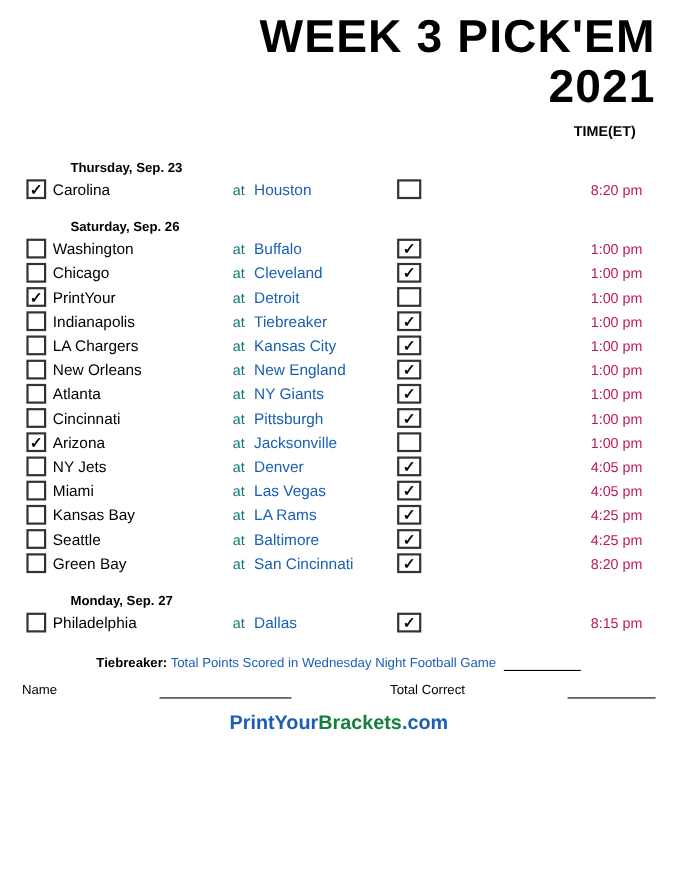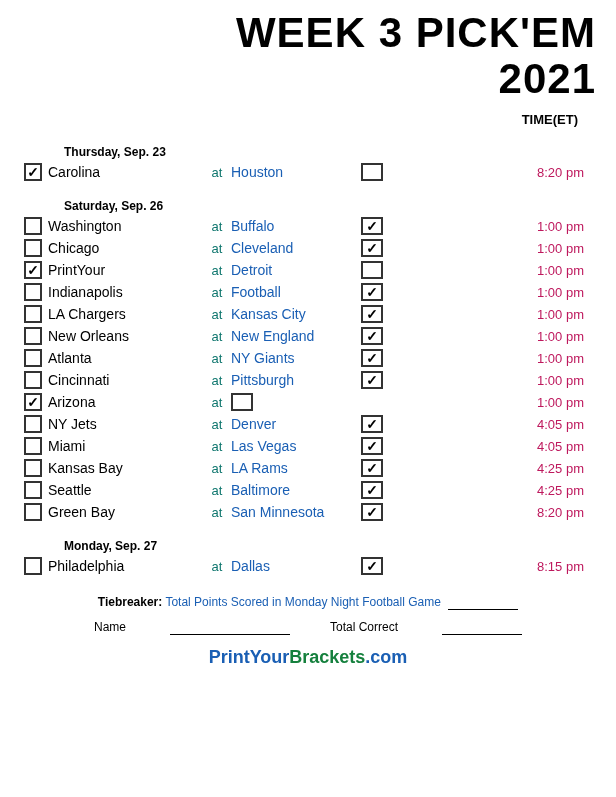--- a/index.html
+++ b/index.html
@@ -107,21 +107,21 @@
       font-size: 12px;
     }
     .underline-field {
       display: inline-block;
       border-bottom: 1px solid #000;
       width: 70px;
       margin-left: 4px;
     }
     .name-row {
       display: flex;
-      justify-content: center;
+      justify-content: space-between;
       gap: 40px;
       margin-top: 10px;
       font-size: 12px;
     }
     .name-field {
       display: inline-block;
       border-bottom: 1px solid #000;
       width: 120px;
       margin-left: 4px;
     }
@@ -191,21 +191,21 @@
       <span class="team-away">PrintYour</span>
       <span class="at-text">at</span>
       <span class="team-home">Detroit</span>
       <div class="checkbox-right"></div>
       <span class="game-time">1:00 pm</span>
     </div>
     <div class="game-row">
       <div class="checkbox"></div>
       <span class="team-away">Indianapolis</span>
       <span class="at-text">at</span>
-      <span class="team-home">Football</span>
+      <span class="team-home">Tiebreaker</span>
       <div class="checkbox-right checked"></div>
       <span class="game-time">1:00 pm</span>
     </div>
     <div class="game-row">
       <div class="checkbox"></div>
       <span class="team-away">LA Chargers</span>
       <span class="at-text">at</span>
       <span class="team-home">Kansas City</span>
       <div class="checkbox-right checked"></div>
       <span class="game-time">1:00 pm</span>
@@ -231,20 +231,21 @@
       <span class="team-away">Cincinnati</span>
       <span class="at-text">at</span>
       <span class="team-home">Pittsburgh</span>
       <div class="checkbox-right checked"></div>
       <span class="game-time">1:00 pm</span>
     </div>
     <div class="game-row">
       <div class="checkbox checked"></div>
       <span class="team-away">Arizona</span>
       <span class="at-text">at</span>
+      <span class="team-home">Jacksonville</span>
       <div class="checkbox-right"></div>
       <span class="game-time">1:00 pm</span>
     </div>
     <div class="game-row">
       <div class="checkbox"></div>
       <span class="team-away">NY Jets</span>
       <span class="at-text">at</span>
       <span class="team-home">Denver</span>
       <div class="checkbox-right checked"></div>
       <span class="game-time">4:05 pm</span>
@@ -270,38 +271,38 @@
       <span class="team-away">Seattle</span>
       <span class="at-text">at</span>
       <span class="team-home">Baltimore</span>
       <div class="checkbox-right checked"></div>
       <span class="game-time">4:25 pm</span>
     </div>
     <div class="game-row">
       <div class="checkbox"></div>
       <span class="team-away">Green Bay</span>
       <span class="at-text">at</span>
-      <span class="team-home">San Minnesota</span>
+      <span class="team-home">San Cincinnati</span>
       <div class="checkbox-right checked"></div>
       <span class="game-time">8:20 pm</span>
     </div>
     <div class="section-header">Monday, Sep. 27</div>
     <div class="game-row">
       <div class="checkbox"></div>
       <span class="team-away">Philadelphia</span>
       <span class="at-text">at</span>
       <span class="team-home">Dallas</span>
       <div class="checkbox-right checked"></div>
       <span class="game-time">8:15 pm</span>
     </div>
   </div>
 
 <div class="tiebreaker-section">
   <span class="tiebreaker-label">Tiebreaker:</span>
-  <span class="tiebreaker-text">Total Points Scored in Monday Night Football Game</span>
+  <span class="tiebreaker-text">Total Points Scored in Wednesday Night Football Game</span>
   <span class="underline-field">&nbsp;</span>
 </div>
 
 <div class="name-row">
   <span>Name</span>
   <span class="name-field">&nbsp;</span>
   <span>Total Correct</span>
   <span class="correct-field">&nbsp;</span>
 </div>
 

